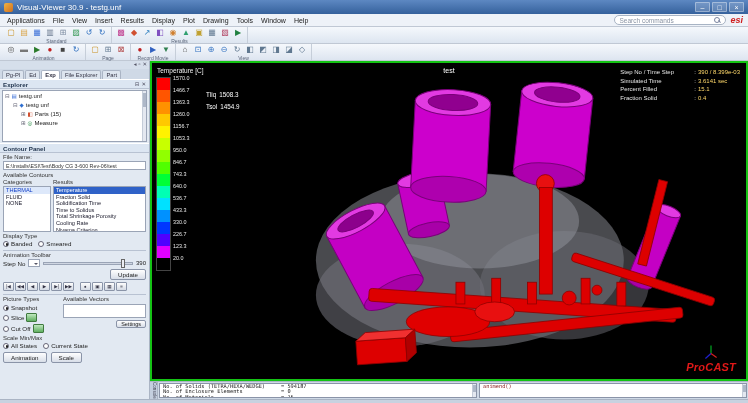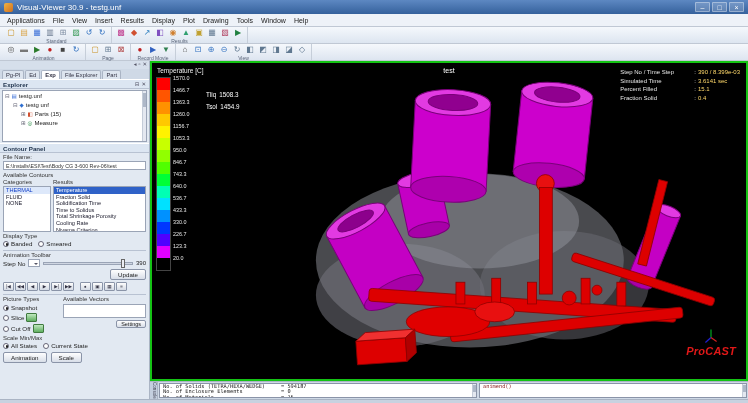--- a/index.html
+++ b/index.html
@@ -100,21 +100,21 @@
   .legend-tick { height:12px; font-size:5.4px; color:#e8e8e8; }
   .annos { position:absolute; left:54px; top:28px; }
   .anno { font-size:6.3px; color:#fff; margin-bottom:5px; }
   .anno .anno-val { margin-left:3px; }
   .plot-title { position:absolute; left:50%; top:4px; transform:translateX(-50%); color:#fff; font-size:7px; }
   .info-panel { position:absolute; right:6px; top:5px; }
   .info-row { display:flex; font-size:6px; line-height:8.5px; }
   .info-label { color:#e6e6e6; width:74px; }
   .info-sep { color:#e6e6e6; }
   .info-value { color:#ffd86a; margin-left:2px; }
-  .procast-logo { position:absolute; right:10px; bottom:22px; text-align:center; }
+  .procast-logo { position:absolute; right:10px; bottom:6px; text-align:center; }
   .triad { width:16px; height:16px; display:block; margin:0 auto 1px auto; }
   .procast-text { color:#e01818; font-weight:bold; font-style:italic; font-size:11px; letter-spacing:.2px; }
 
   
   .console { height:18px; display:flex; background:#cfd9e6; border-top:1px solid #aab4c4; }
   .console-tab { width:8px; flex:none; background:#c4cfdf; color:#445; font-size:4.6px; writing-mode:vertical-rl; text-align:center; border-right:1px solid #aab4c4; }
   .console-pane { background:#fff; border:1px solid #8a94a8; margin:1px; padding:0 3px; font-family:"DejaVu Sans Mono", monospace; font-size:5.3px; line-height:5.3px; overflow:hidden; position:relative; }
   .pane1 { flex:1; }
   .pane2 { width:268px; flex:none; color:#8b1a1a; }
   .cline { display:flex; }
@@ -145,20 +145,27 @@
       <span class="menu-item">View</span>
       <span class="menu-item">Insert</span>
       <span class="menu-item">Results</span>
       <span class="menu-item">Display</span>
       <span class="menu-item">Plot</span>
       <span class="menu-item">Drawing</span>
       <span class="menu-item">Tools</span>
       <span class="menu-item">Window</span>
       <span class="menu-item">Help</span>
     </span>
+  <span class="menu-right">
+    <span class="search-box">
+      <span class="search-text">Search commands</span>
+      <span class="mag"></span>
+    </span>
+    <span class="brand-esi">esi</span>
+  </span>
 </div>
 
 <div class="toolbar-row">
   <div class="tb-group">
     <div class="tb-icons">
 
     <span class="tb-icon">
           <span style="color: rgb(200, 144, 32);">▢</span>
         </span>
         <span class="tb-icon">

